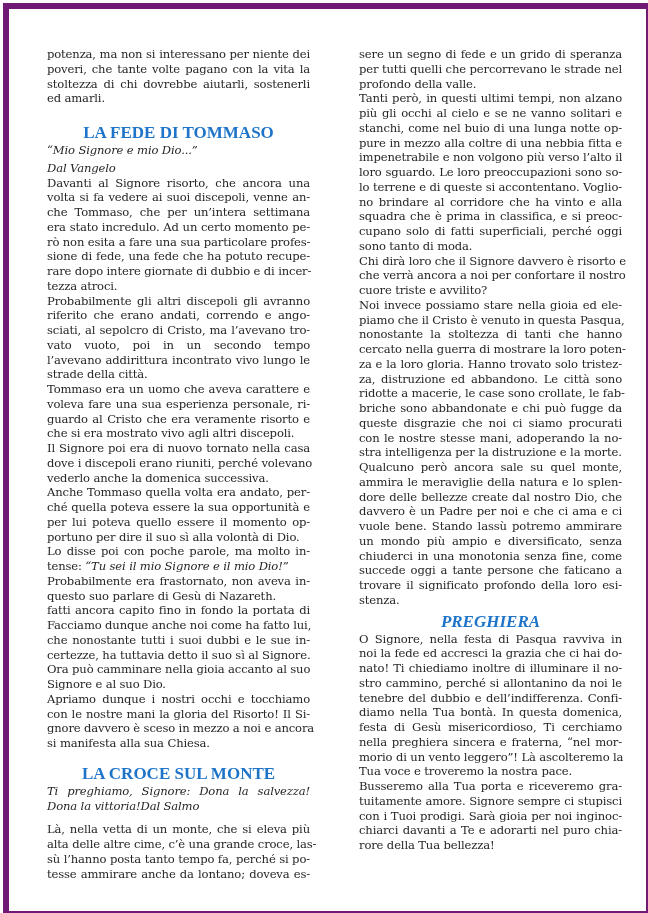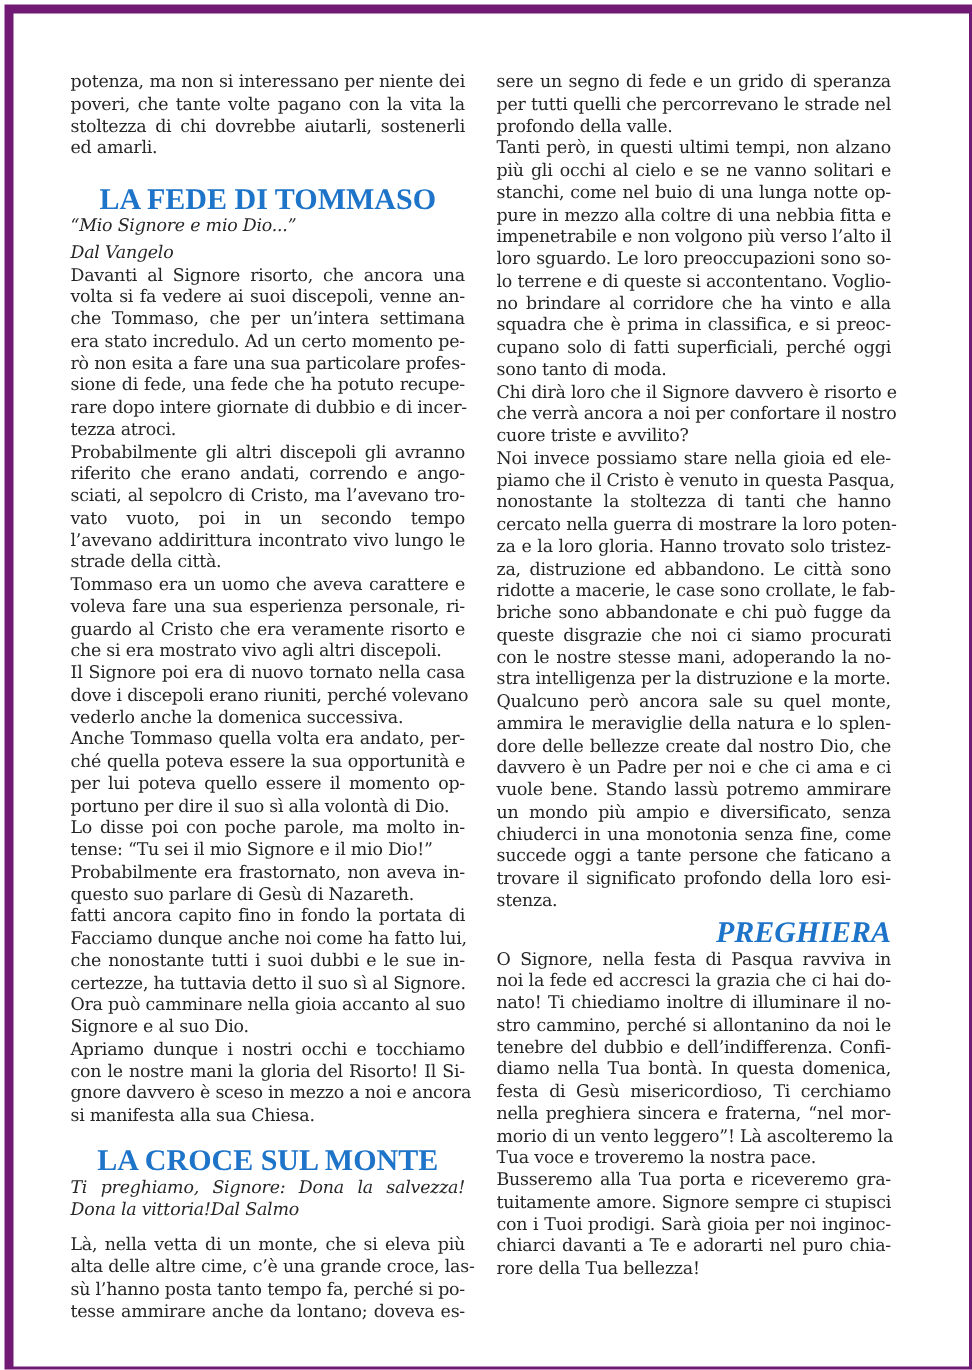--- a/index.html
+++ b/index.html
@@ -11,32 +11,32 @@
     background: #ffffff; border: 6px solid #701a75;
     box-shadow: 4px 4px 3px #4a4a4a;
   }
   .col {
     position: absolute; top: 38px; width: 263px;
     font-family: "DejaVu Serif", "Liberation Serif", serif;
     font-size: 11.6px; line-height: 14.75px; color: #262626;
     letter-spacing: -0.15px;
   }
   .col.left { left: 38px; }
-  .col.right { left: 322px; }
+  .col.right { left: 350px; }
   .line { display: block; text-align: justify; text-align-last: justify; white-space: nowrap; height: 14.75px; }
   .line.last { text-align-last: left; }
   .h {
     font-family: "Liberation Serif", "DejaVu Serif", serif;
-    font-weight: bold; color: #1e74c8; font-size: 20px; text-align: center;
+    font-weight: bold; color: #1e74c8; font-size: 17px; text-align: center;
     line-height: 20px; letter-spacing: 0;
   }
-  .h.it { font-style: italic; text-align: right; }
+  .h.it { font-style: italic; }
   .quote { font-style: italic; }
   .src { font-style: italic; display: block; }
-  .it { }
+  .it { font-style: italic; }
   .qline { display: flex; justify-content: flex-start; font-style: italic; }
 </style>
 </head>
 <body>
 
 <div class="page">
 
   <div class="col left">
     <div>
       <span class="line">potenza, ma non si interessano per niente dei</span>

